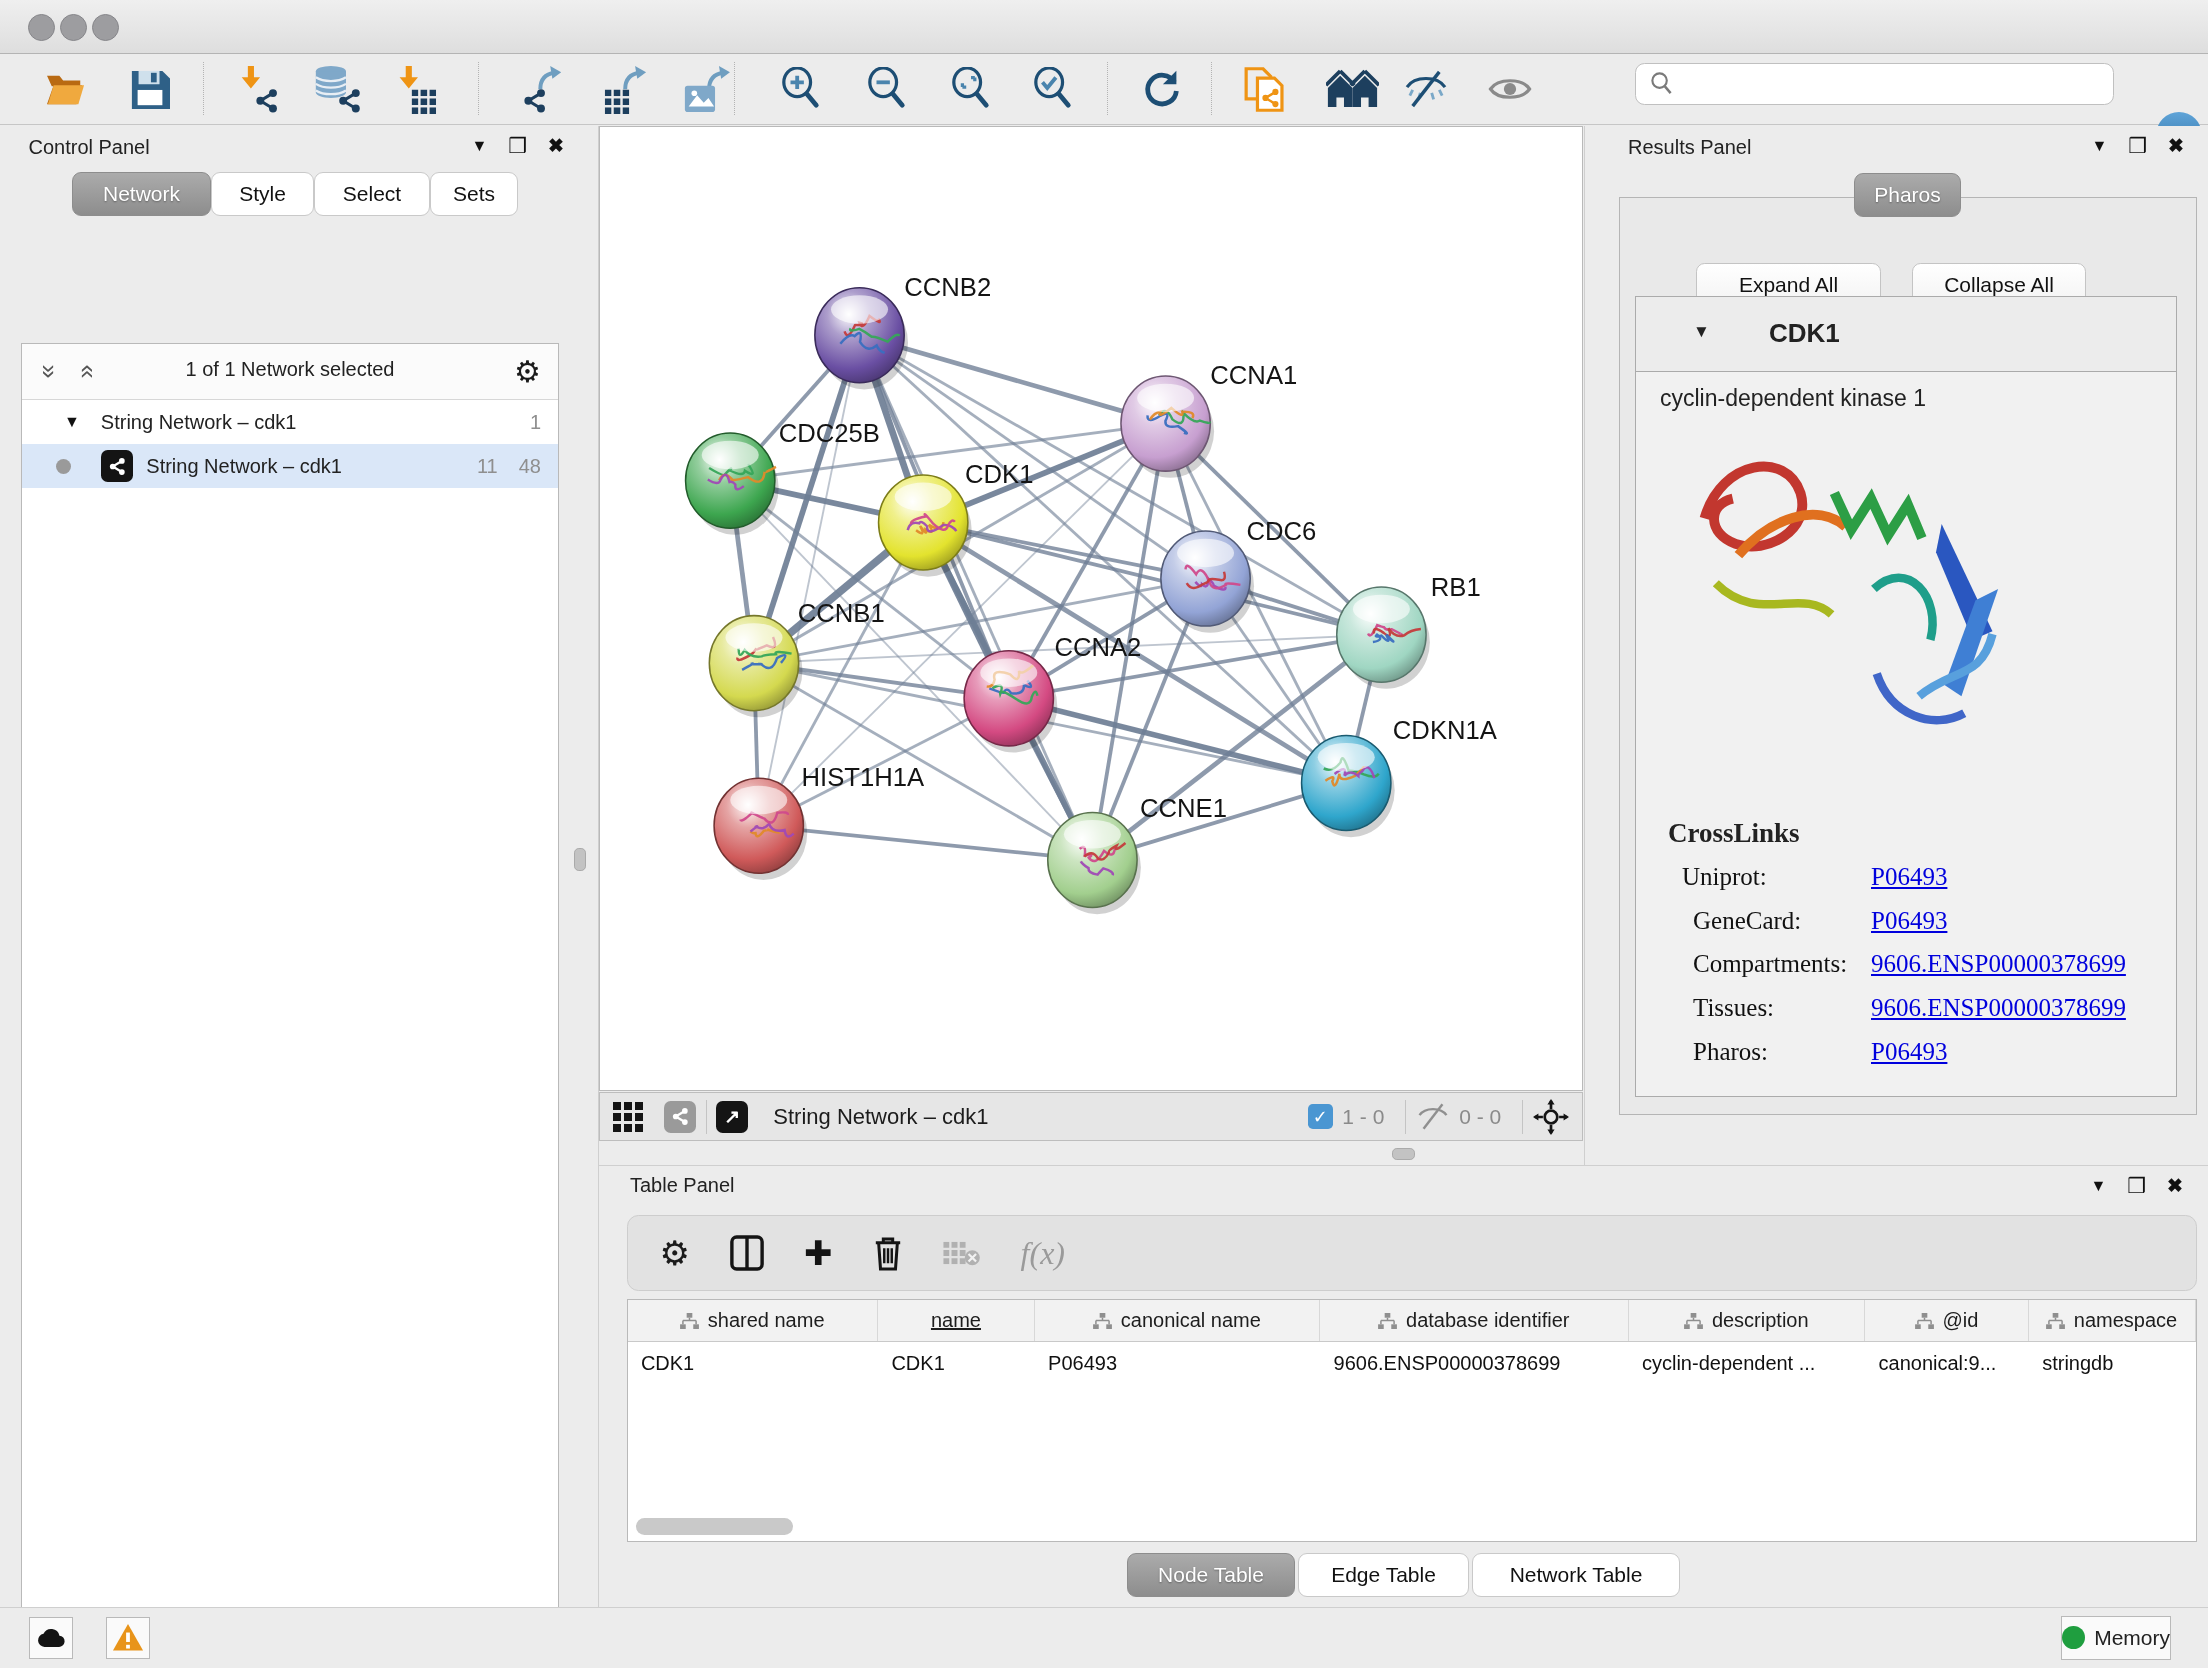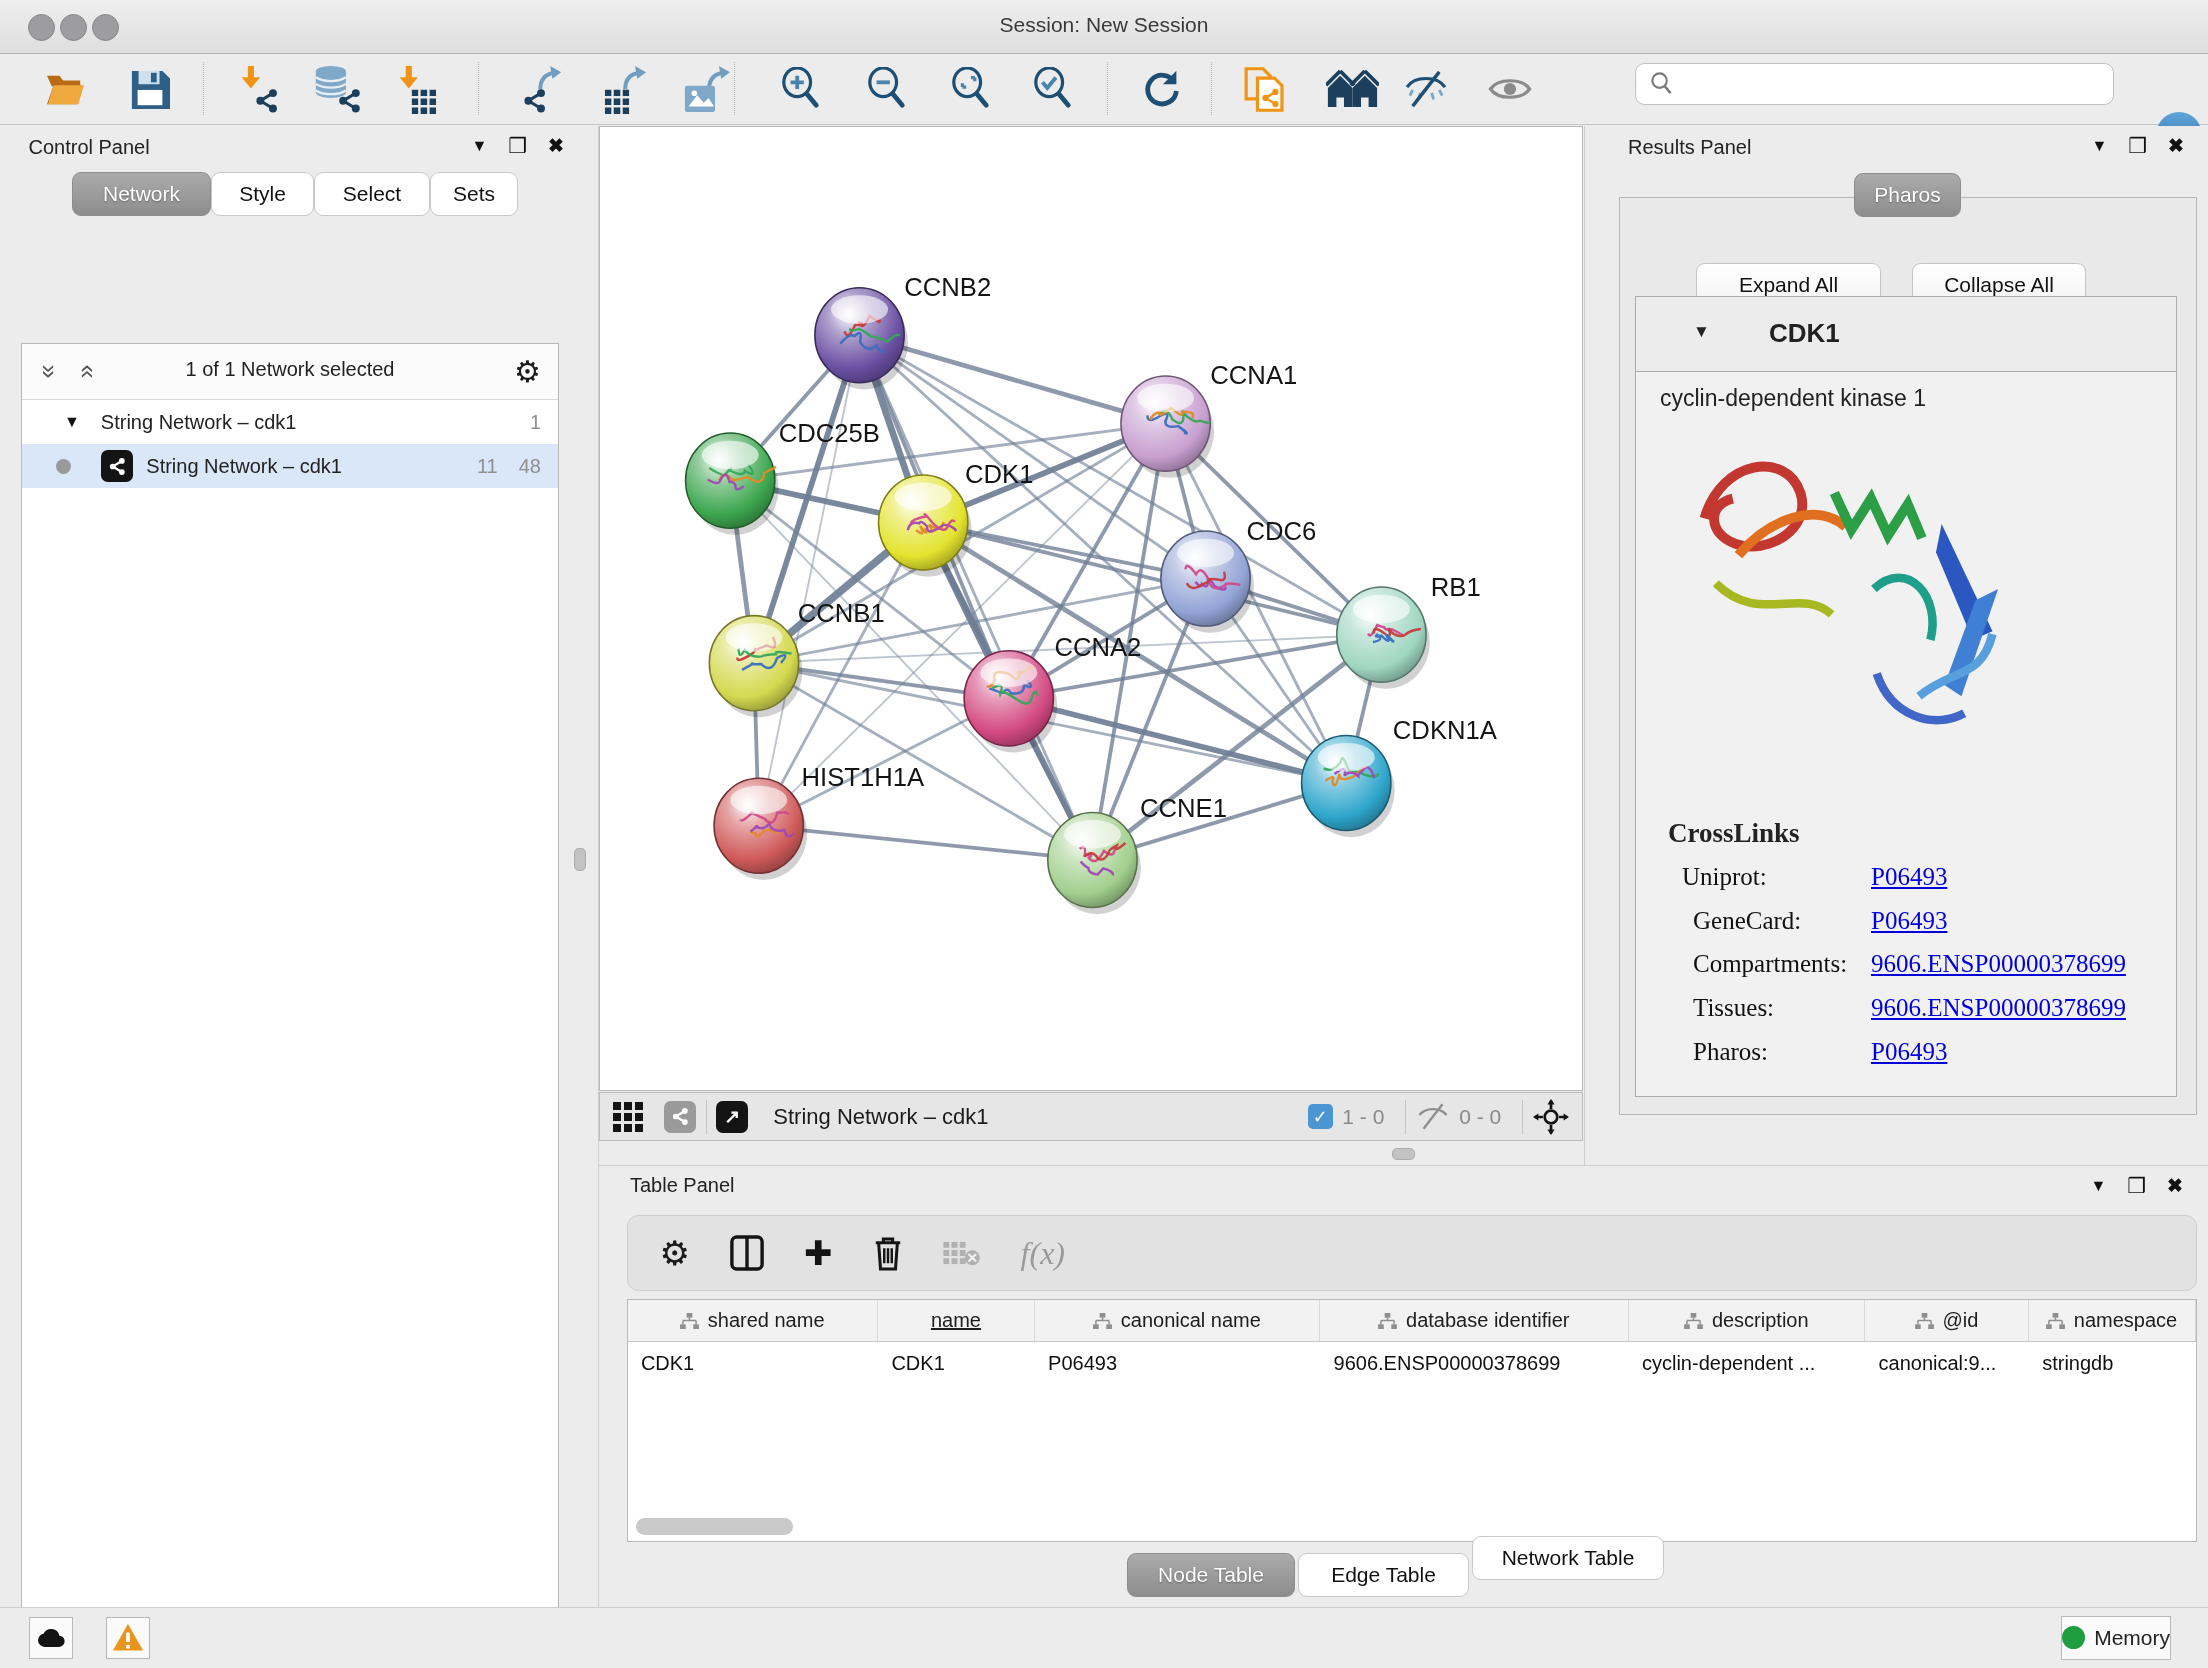--- a/index.html
+++ b/index.html
@@ -128,21 +128,20 @@
       <path d="M2 12C8 3 28 3 34 12C28 21 8 21 2 12Z" stroke="currentColor" stroke-width="2.6" fill="none"></path>
       <circle cx="18" cy="12" r="5" fill="currentColor"></circle>
     </symbol>
   </defs>
 </svg>
 
 <div class="titlebar">
   <div class="tlight" style="left:27.6px"></div>
   <div class="tlight" style="left:60px"></div>
   <div class="tlight" style="left:92px"></div>
-  <div class="title-text">Session: New Session</div>
 </div>
 
 <div class="toolbar">
   <div class="tbtn" style="left:36px">
     <svg width="44" height="38" viewBox="0 0 46 40">
       <path d="M3 6h13l4 5h18v6H8z" fill="#b96a12"></path>
       <path d="M3 6v30l7-20h30l-6 20H3z" fill="#b96a12"></path>
       <path d="M10 16h32l-6 20H4z" fill="#f0a93e"></path>
     </svg>
   </div>
@@ -707,21 +706,21 @@
           <div class="td" style="width: 167px;">stringdb</div>
         </div>
       </div>
     <div class="hscroll">
       <div class="hthumb"></div>
     </div>
   </div>
 
   <div class="tab sel" style="left:528px;top:387px;width:168px">Node Table</div>
   <div class="tab" style="left:699px;top:387px;width:171px">Edge Table</div>
-  <div class="tab" style="left:873px;top:370px;width:192px">Network Table</div>
+  <div class="tab" style="left:873px;top:387px;width:208px">Network Table</div>
 </div>
 
 <div class="statusbar">
   <div class="sbtn" style="left:28.5px">
     <svg width="30" height="21" viewBox="0 0 32 22">
       <path d="M9 21a7 7 0 0 1-1-13.9A9 9 0 0 1 25 9a6 6 0 0 1-1 12z" fill="#141414"></path>
     </svg>
   </div>
   <div class="sbtn" style="left:106px">
     <svg width="32" height="28.5" viewBox="0 0 34 30">

